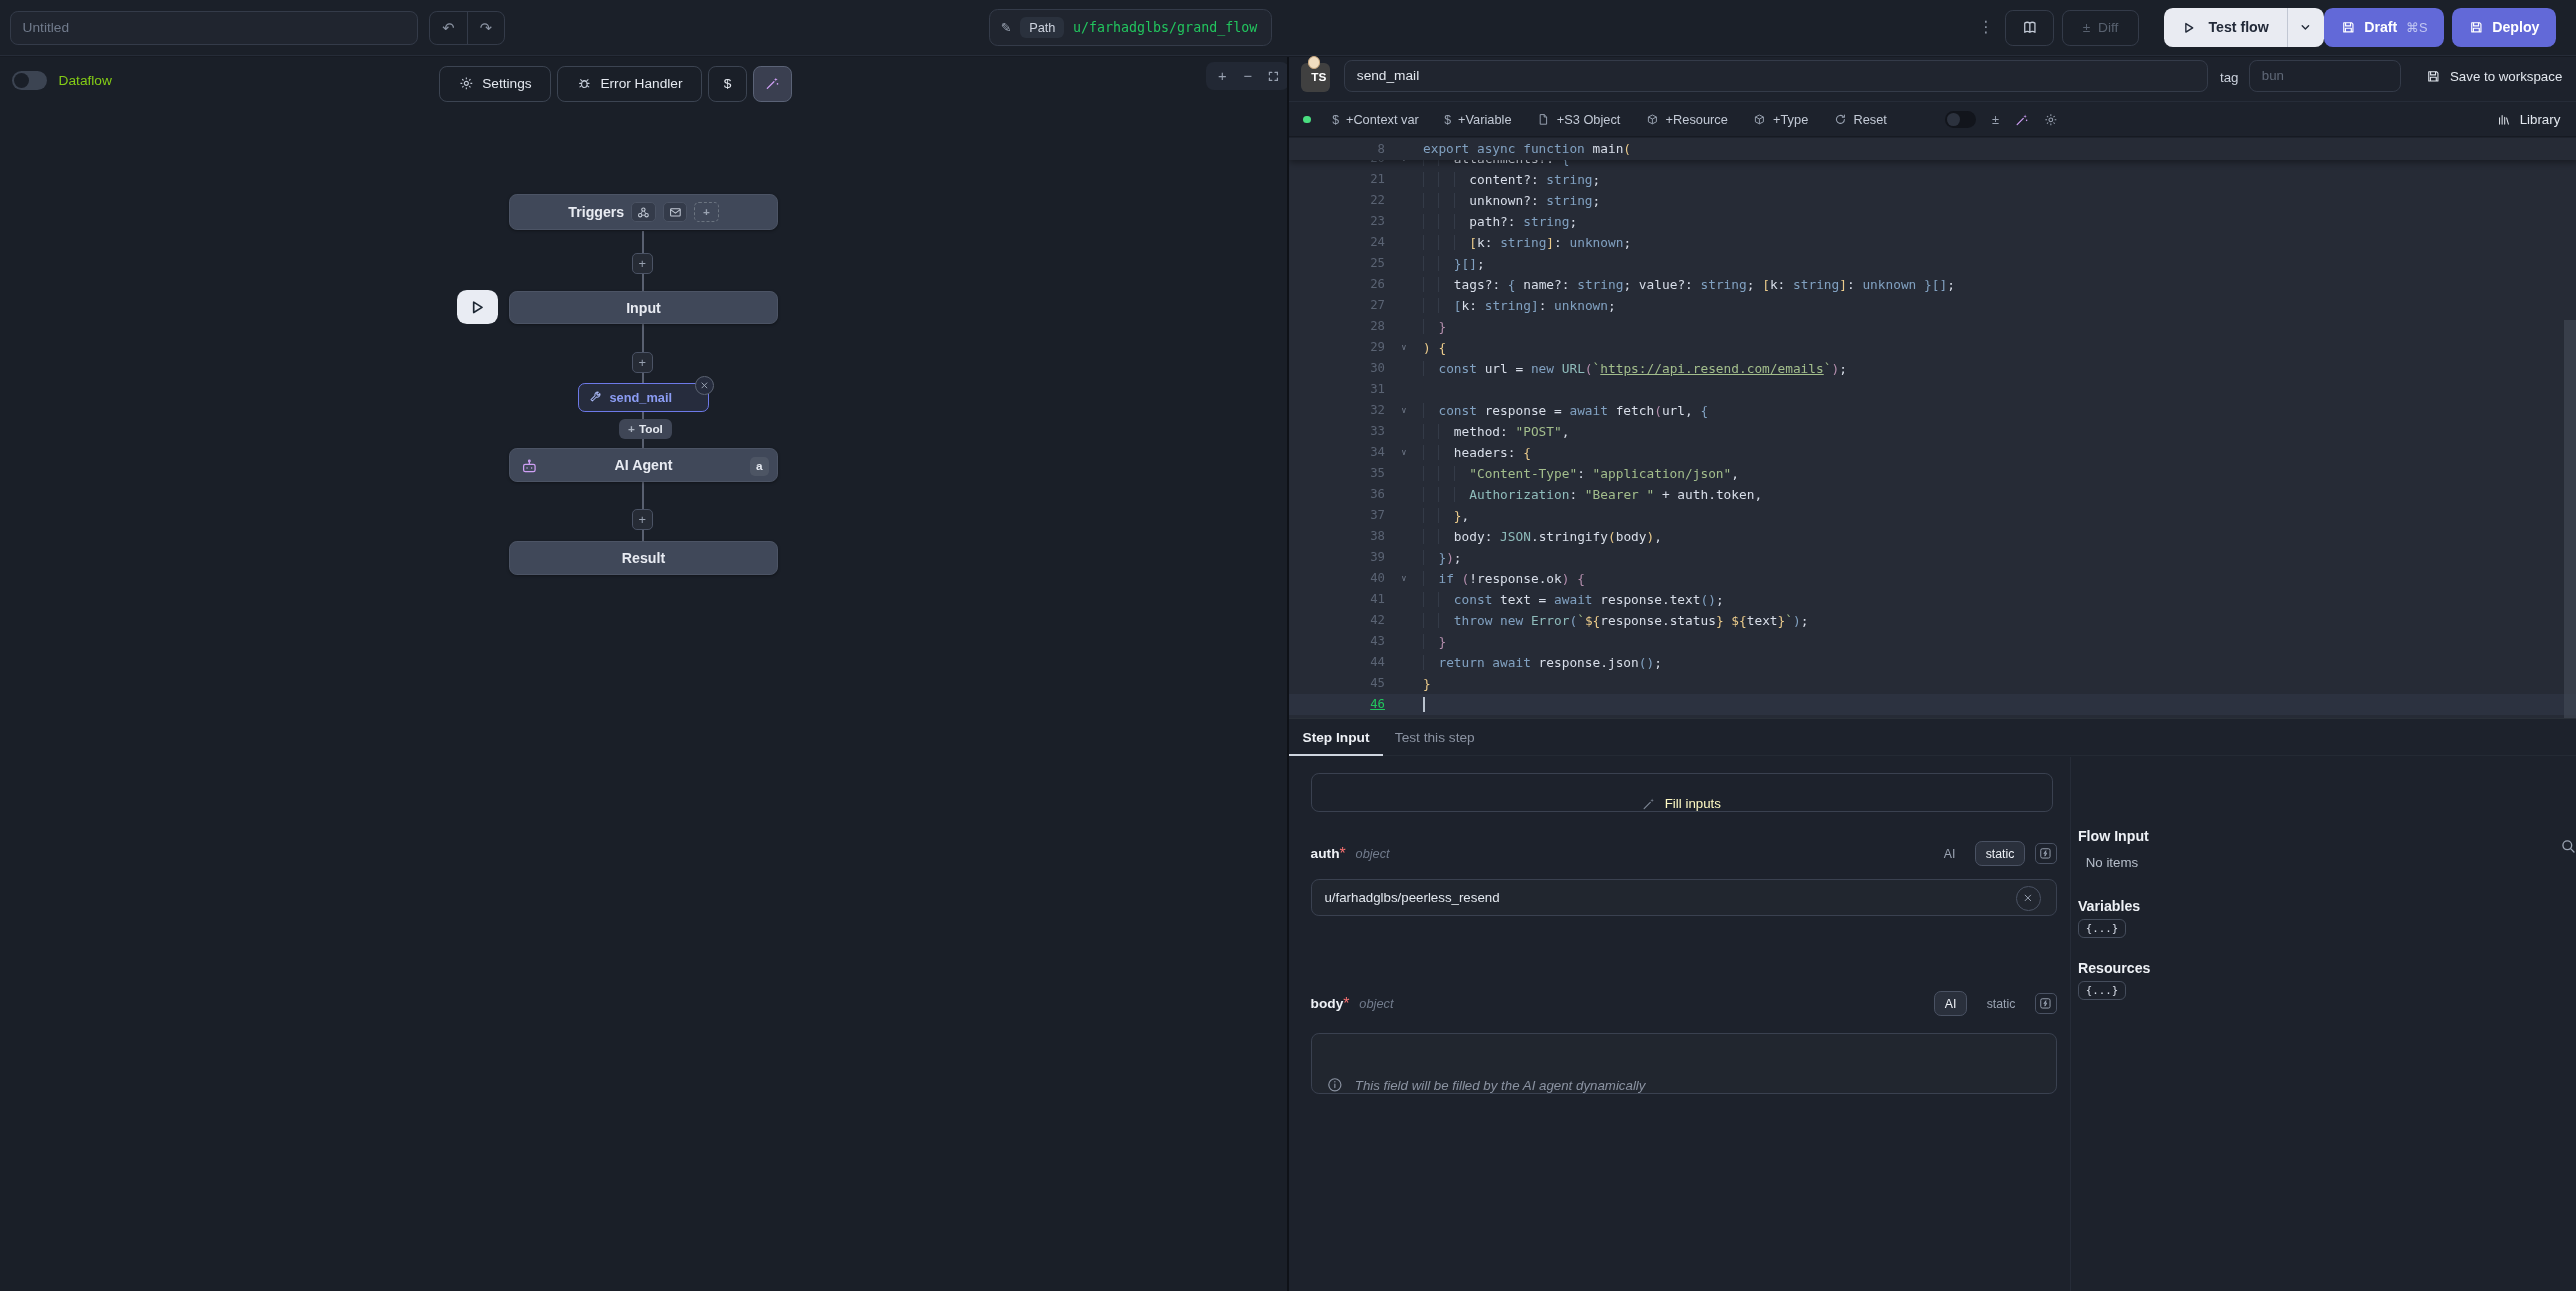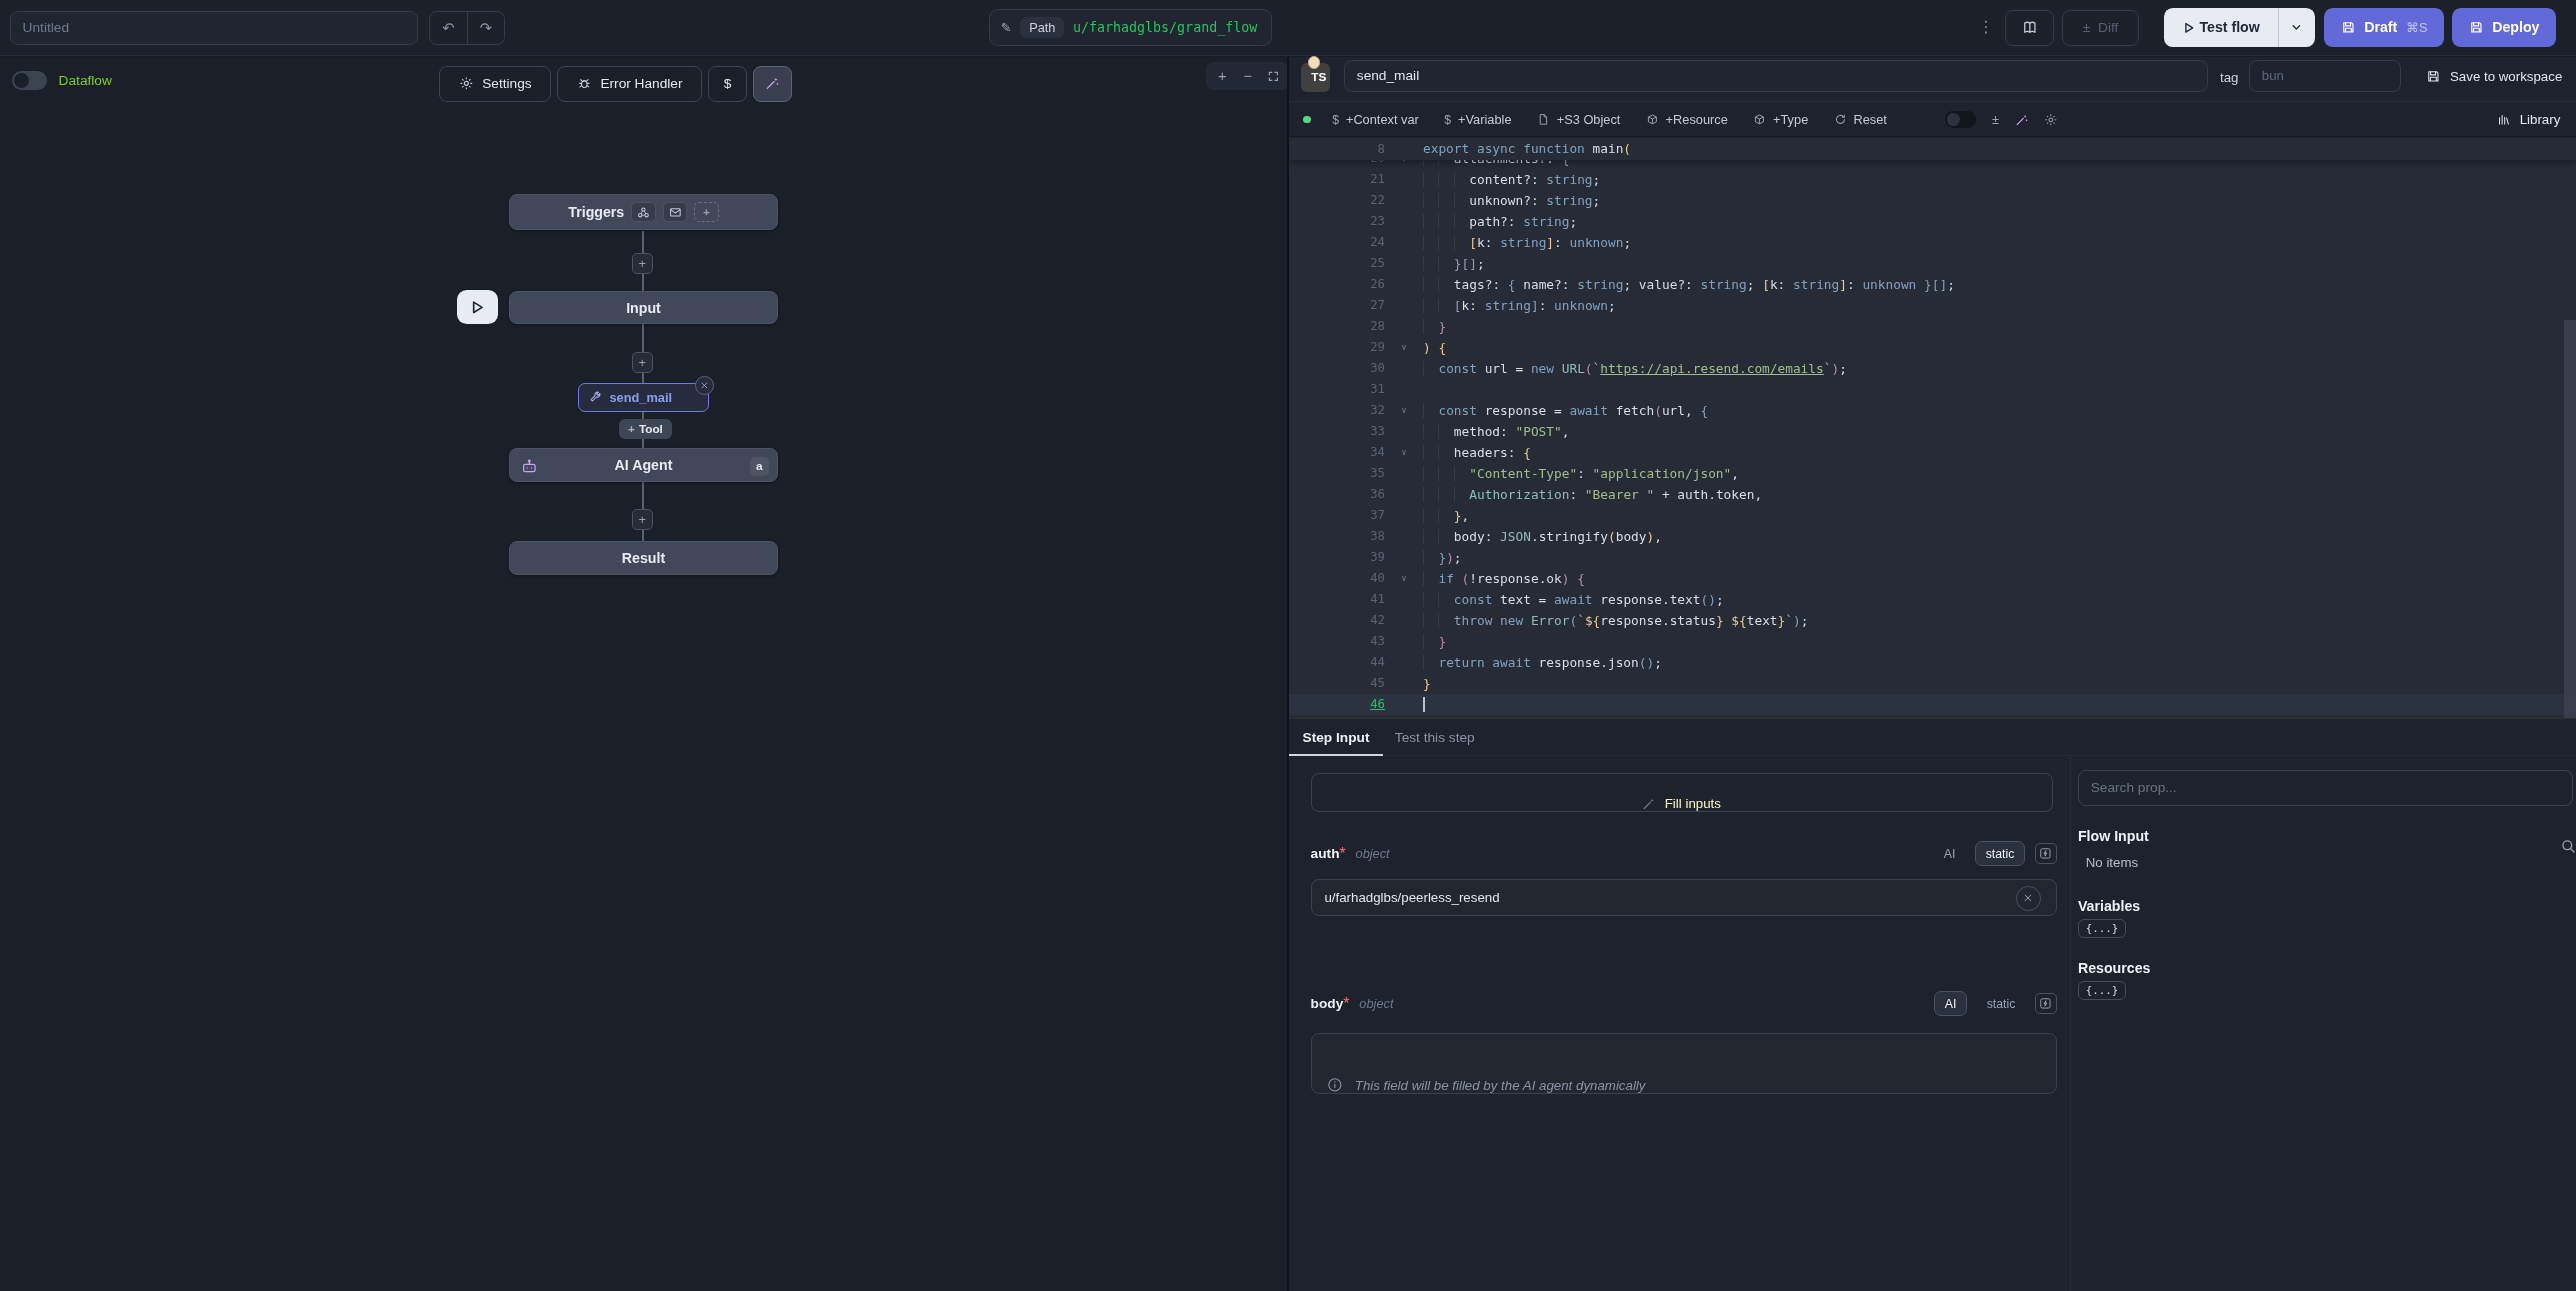--- a/index.html
+++ b/index.html
@@ -26,21 +26,21 @@
   .path-label { background:#2a313d; border-radius:5.9px; padding:2.9px 8.8px; font-size:12.8px; color:#cdd3de; }
   .path-value { font-size:13.3px; color:#22c55e; }
   .kebab { position:absolute; left:1976px; top:16.7px; width:19.6px; text-align:center;
            color:#8b93a2; font-size:15.7px; letter-spacing:0; cursor:pointer; }
   .tb-btn { position:absolute; top:9.8px; height:36px; display:flex; align-items:center; justify-content:center;
             gap:7.9px; border:1px solid #343b49; border-radius:7.9px; color:#c3cad6; font-size:13.7px; cursor:pointer; }
   .btn-book { left:2005px; width:49px; }
   .btn-diff { left:2062px; width:77px; color:#58616f; }
   .btn-test { position:absolute; left:2164px; top:7.9px; height:39px; background:#e9ebf2; border-radius:8.8px;
               display:flex; align-items:stretch; color:#222938; font-weight:bold; font-size:14.2px; cursor:pointer; }
-  .btn-test .main { display:flex; align-items:center; gap:4px; padding:0 17.7px;text-align:center; }
+  .btn-test .main { display:flex; align-items:center; gap:13px; padding:0 17.7px;text-align:center; }
   .btn-test .chev { display:flex; align-items:center; padding:0 11.8px; border-left:1px solid #c2c7d3; }
   .btn-solid { position:absolute; top:7.9px; height:39px; background:#6269d8; border-radius:8.8px; color:#fff;
                display:flex; align-items:center; gap:8.8px; padding:0 16.7px; font-weight:bold; font-size:14.2px; cursor:pointer; }
   .btn-draft { left:2324px; }
   .btn-deploy { left:2452px; }
   .shortcut { color:#c2c7f2; font-weight:normal; font-size:12.8px; }
 
   
   .flow-panel { position:absolute; left:0; top:57px; width:1287px; height:1234px; background:#1a1f28; }
   .dataflow { position:absolute; left:11.8px; top:13.7px; display:flex; align-items:center; gap:11.8px; }
@@ -646,21 +646,20 @@
       <div class="hint-box" style="top:276px;">
         <svg class="ic" width="15.7" height="15.7" viewBox="0 0 16 16" fill="none" stroke="#8b93a2" stroke-width="1.2" stroke-linecap="round">
           <circle cx="8" cy="8" r="6.2"></circle>
             <path d="M8 7.2v3.6"></path>
             <circle cx="8" cy="4.9" r=".7" fill="#8b93a2" stroke="none"></circle>
         </svg>
         <span class="hint-text">This field will be filled by the AI agent dynamically</span>
       </div>
 
       <div class="props">
-        <input class="search-input" placeholder="Search prop..." style="">
         <div class="p-head" style="top:71px;">Flow Input</div>
         <div class="p-noitems" style="top:98px;">No items</div>
         <div class="float-search">
           <svg class="ic" width="16.7" height="16.7" viewBox="0 0 16 16" fill="none" stroke="#9aa3b2" stroke-width="1.3" stroke-linecap="round">
             <circle cx="7" cy="7" r="4.2"></circle>
               <path d="M10.2 10.2l3.2 3.2"></path>
           </svg>
         </div>
         <div class="p-head" style="top:141px;">Variables</div>
         <div class="obj-chip" style="top:162px;">{...}</div>

